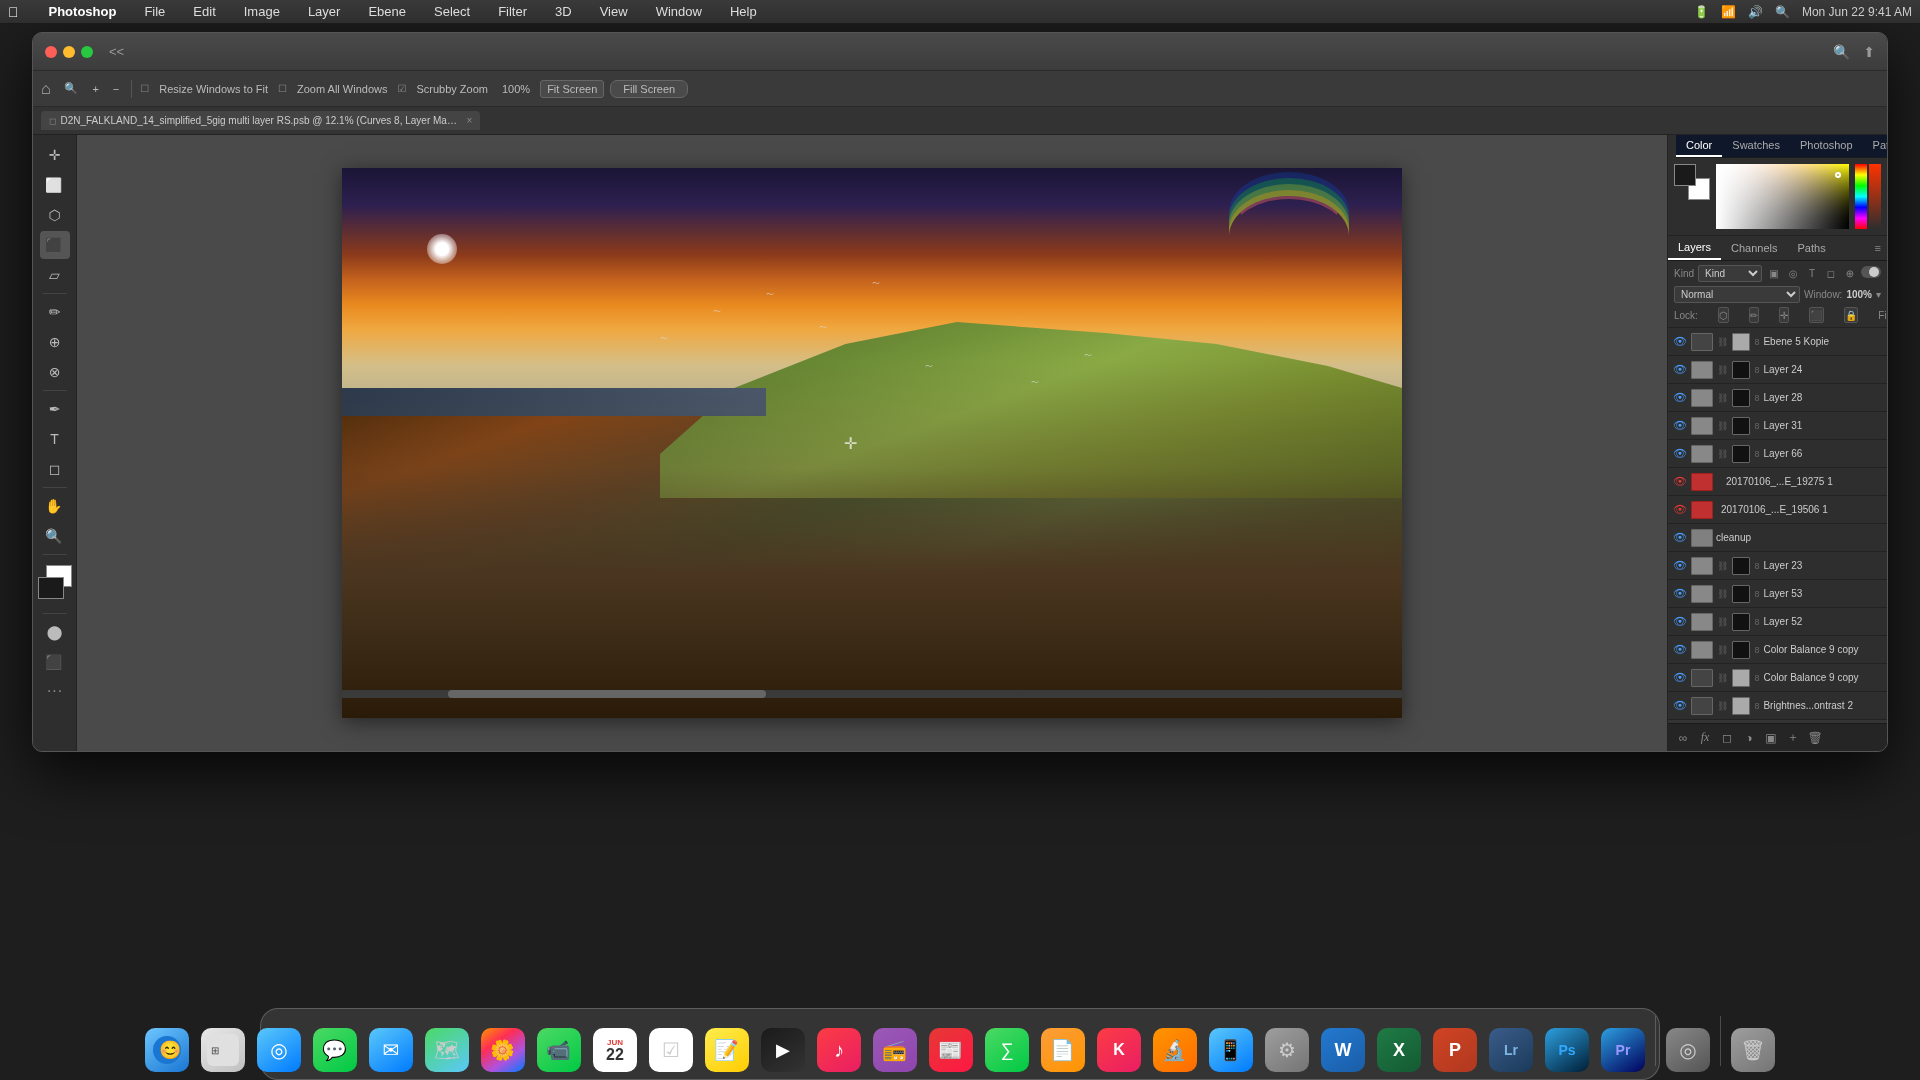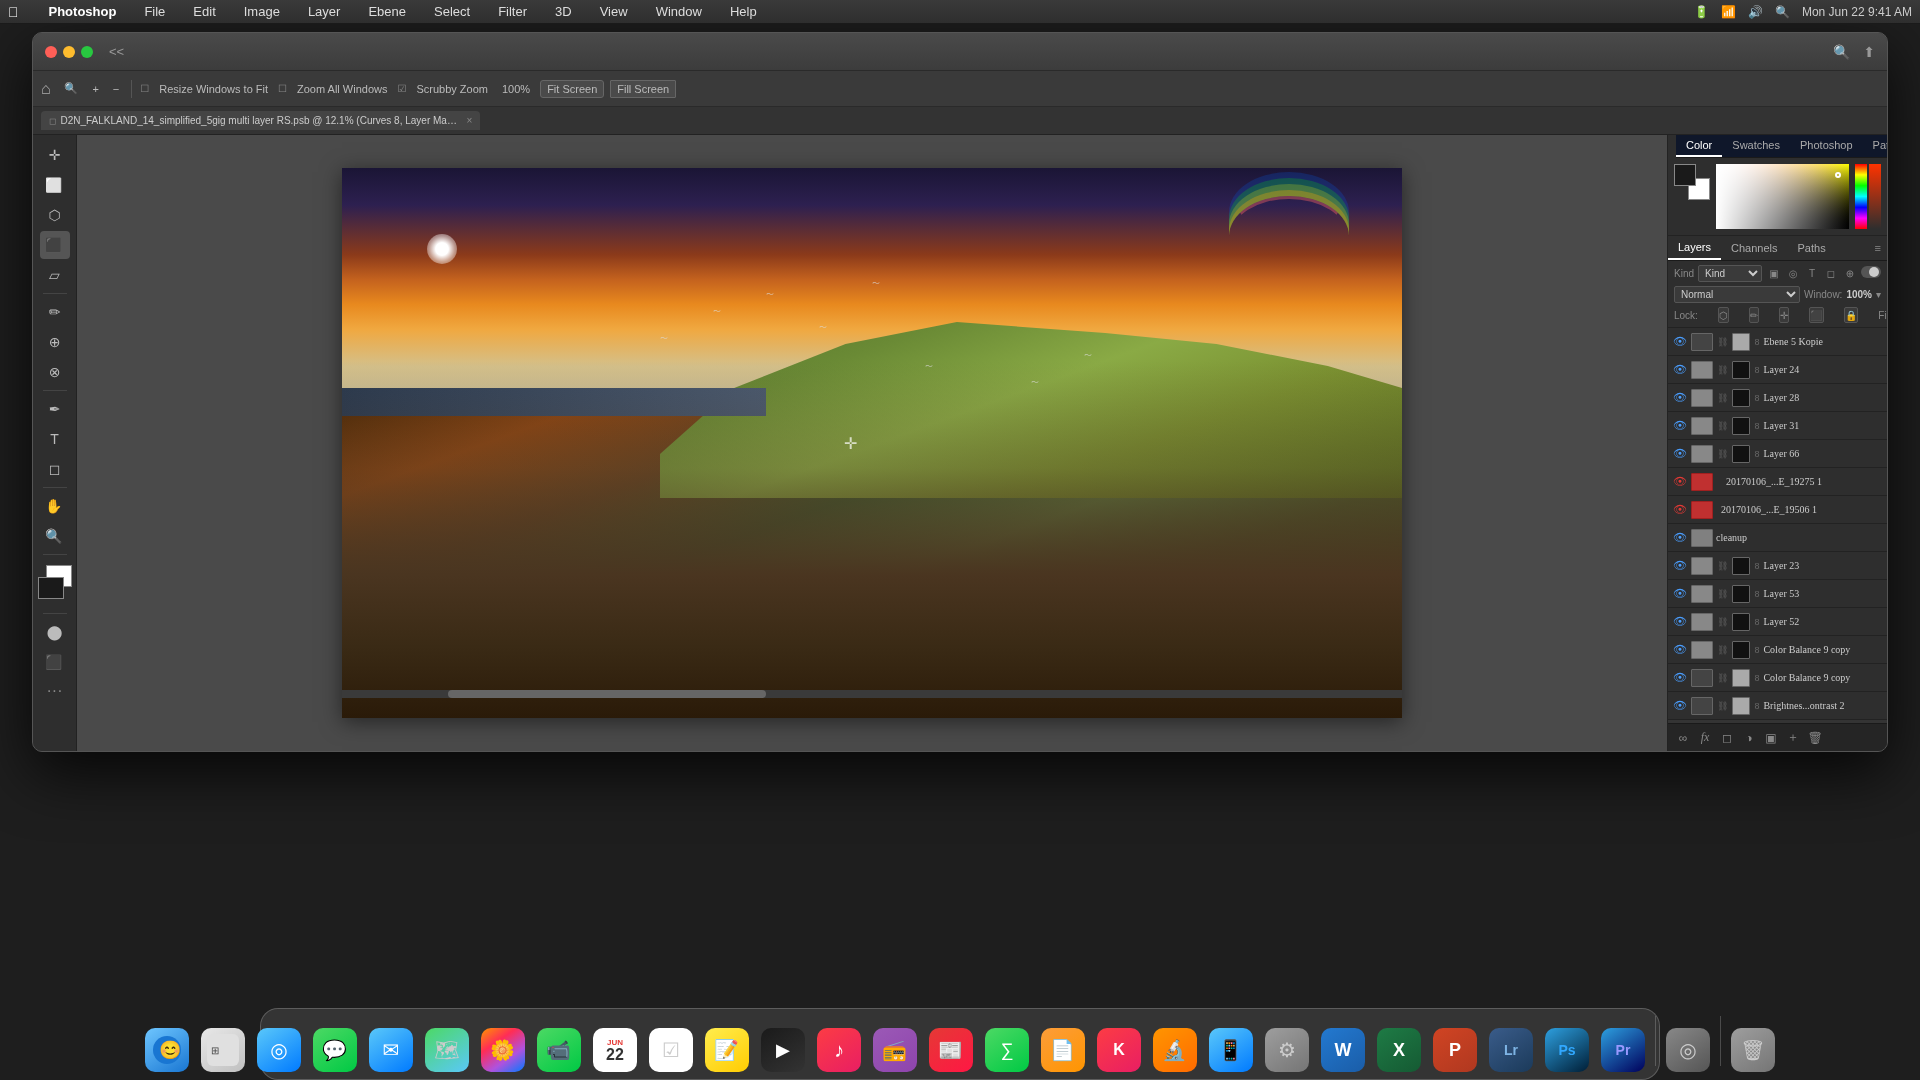--- a/index.html
+++ b/index.html
@@ -226,21 +226,21 @@
     .layer-item {
       display: flex; align-items: center; gap: 3px;
       padding: 3px 4px; height: 28px; cursor: pointer; border-bottom: 1px solid #222;
     }
     .layer-item.group { background: rgba(255,255,255,0.03); }
 
     .layer-eye { width: 16px; height: 16px; display: flex; align-items: center; justify-content: center; color: #4a9eff; font-size: 11px; cursor: pointer; flex-shrink: 0; }
     .layer-thumb { width: 22px; height: 18px; background: #555; border: 1px solid #666; border-radius: 1px; flex-shrink: 0; }
     .layer-thumb-red { background: #c03030; }
     .layer-mask { width: 18px; height: 18px; background: #fff; border: 1px solid #666; border-radius: 1px; flex-shrink: 0; }
-    .layer-name { font-size: 10px; color: #ccc; white-space: nowrap; overflow: hidden; text-overflow: ellipsis; flex: 1; font-family: Liberation Serif, serif; }
+    .layer-name { font-size: 10px; color: #ccc; white-space: nowrap; overflow: hidden; text-overflow: ellipsis; flex: 1; }
     .layer-link { font-size: 9px; color: #666; margin: 0 1px; }
 
     
     .layers-bottom {
       height: 28px; background: #252525; border-top: 1px solid #1a1a1a;
       display: flex; align-items: center; padding: 0 6px; gap: 4px;
     }
     .layers-bottom-icon { width: 18px; height: 18px; display: flex; align-items: center; justify-content: center; color: #888; font-size: 12px; cursor: pointer; }
 
     
@@ -339,21 +339,21 @@
     <span class="toolbar-btn">−</span>
     <span class="toolbar-sep"></span>
     <span style="font-size:10px;color:#888;">☐</span>
     <span class="toolbar-btn">Resize Windows to Fit</span>
     <span style="font-size:10px;color:#888;">☐</span>
     <span class="toolbar-btn">Zoom All Windows</span>
     <span style="font-size:10px;color:#888;">☑</span>
     <span class="toolbar-btn">Scrubby Zoom</span>
     <span class="toolbar-zoom">100%</span>
     <span class="toolbar-btn" style="background:#4a4a4a;border:1px solid #666;border-radius:3px;padding:2px 6px;">Fit Screen</span>
-    <span class="toolbar-btn" style="background:#4a4a4a;border:1px solid #666;border-radius:1px;padding:2px 6px;">Fill Screen</span>
+    <span class="toolbar-btn" style="background:#4a4a4a;border:1px solid #666;border-radius:7px;padding:2px 12px;">Fill Screen</span>
   </div>
 
   <div class="tab-bar">
     <div class="tab">
       <span style="font-size:9px;color:#888;">◻</span>
       <span style="font-size:10px;color:#ccc;max-width:400px;overflow:hidden;text-overflow:ellipsis;white-space:nowrap;">D2N_FALKLAND_14_simplified_5gig multi layer RS.psb @ 12.1% (Curves 8, Layer Mask/8)</span>
       <span class="tab-close">×</span>
     </div>
   </div>
 

